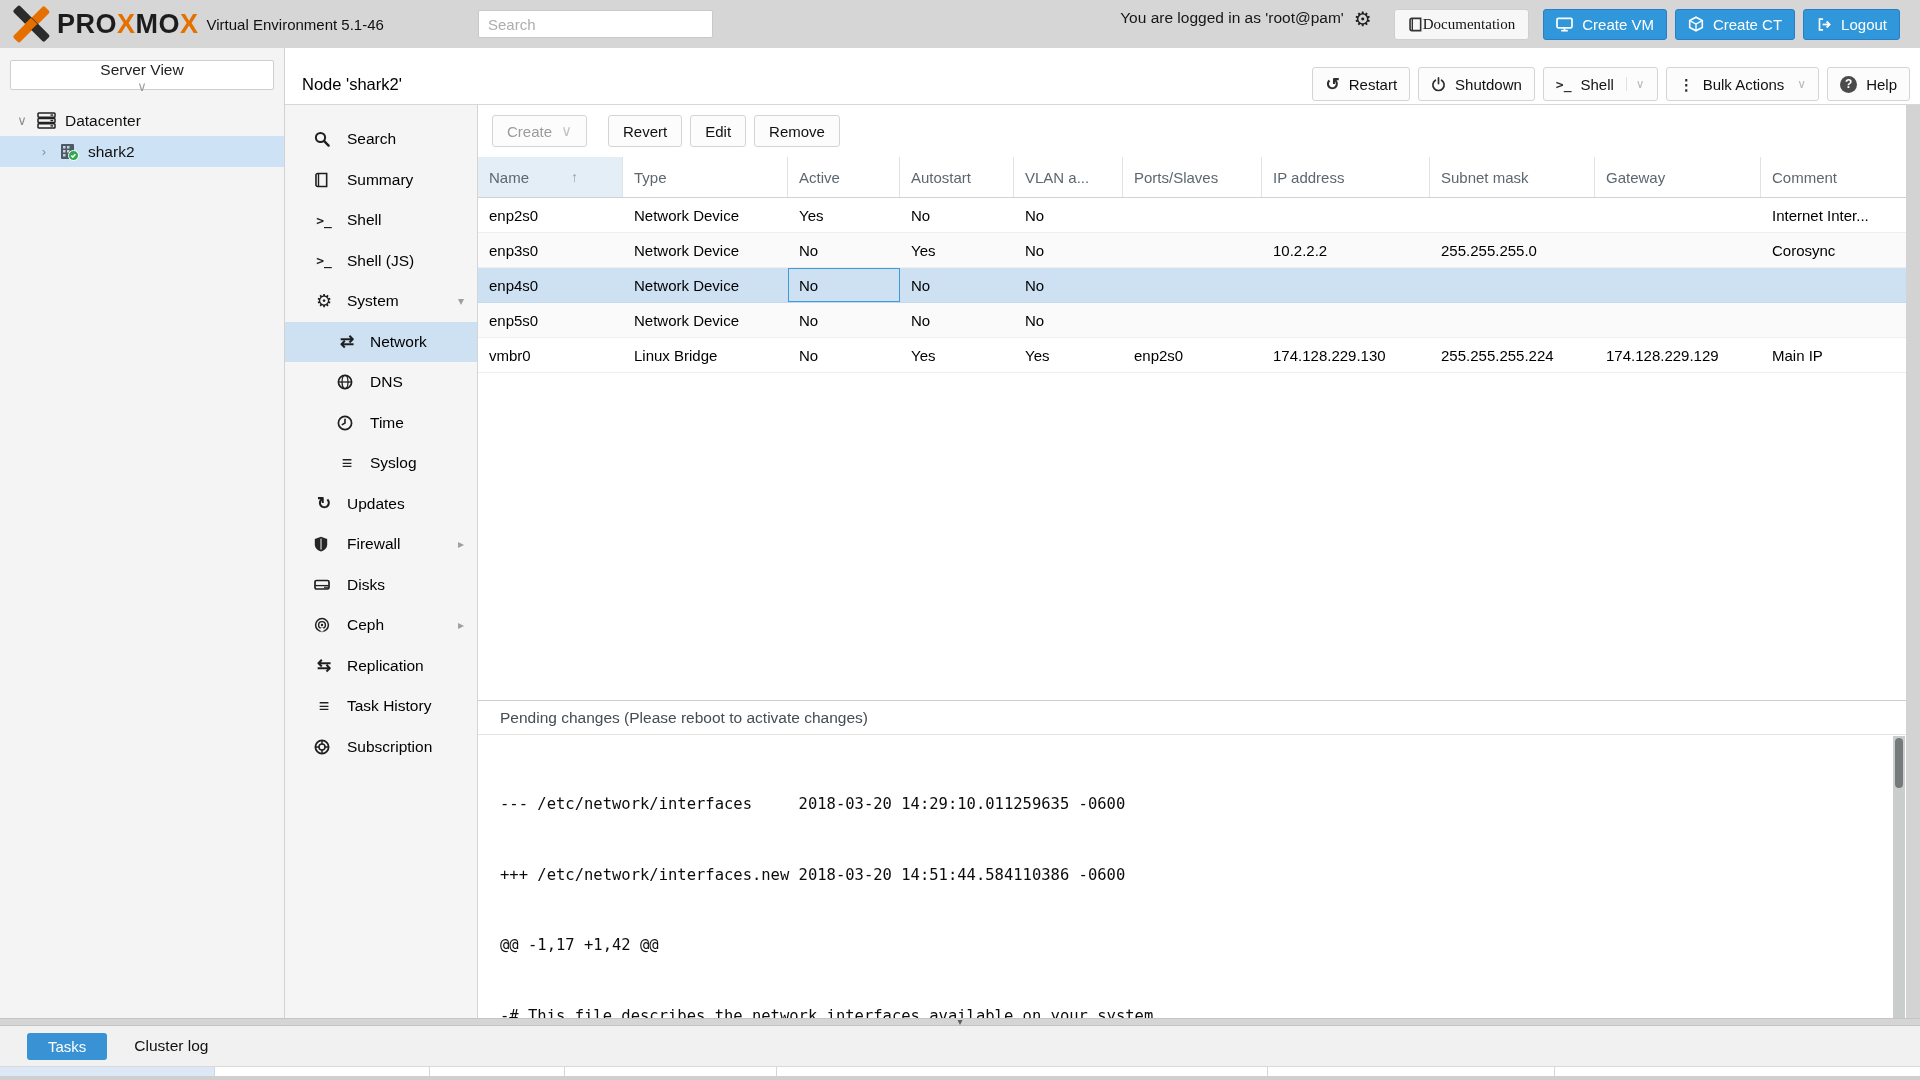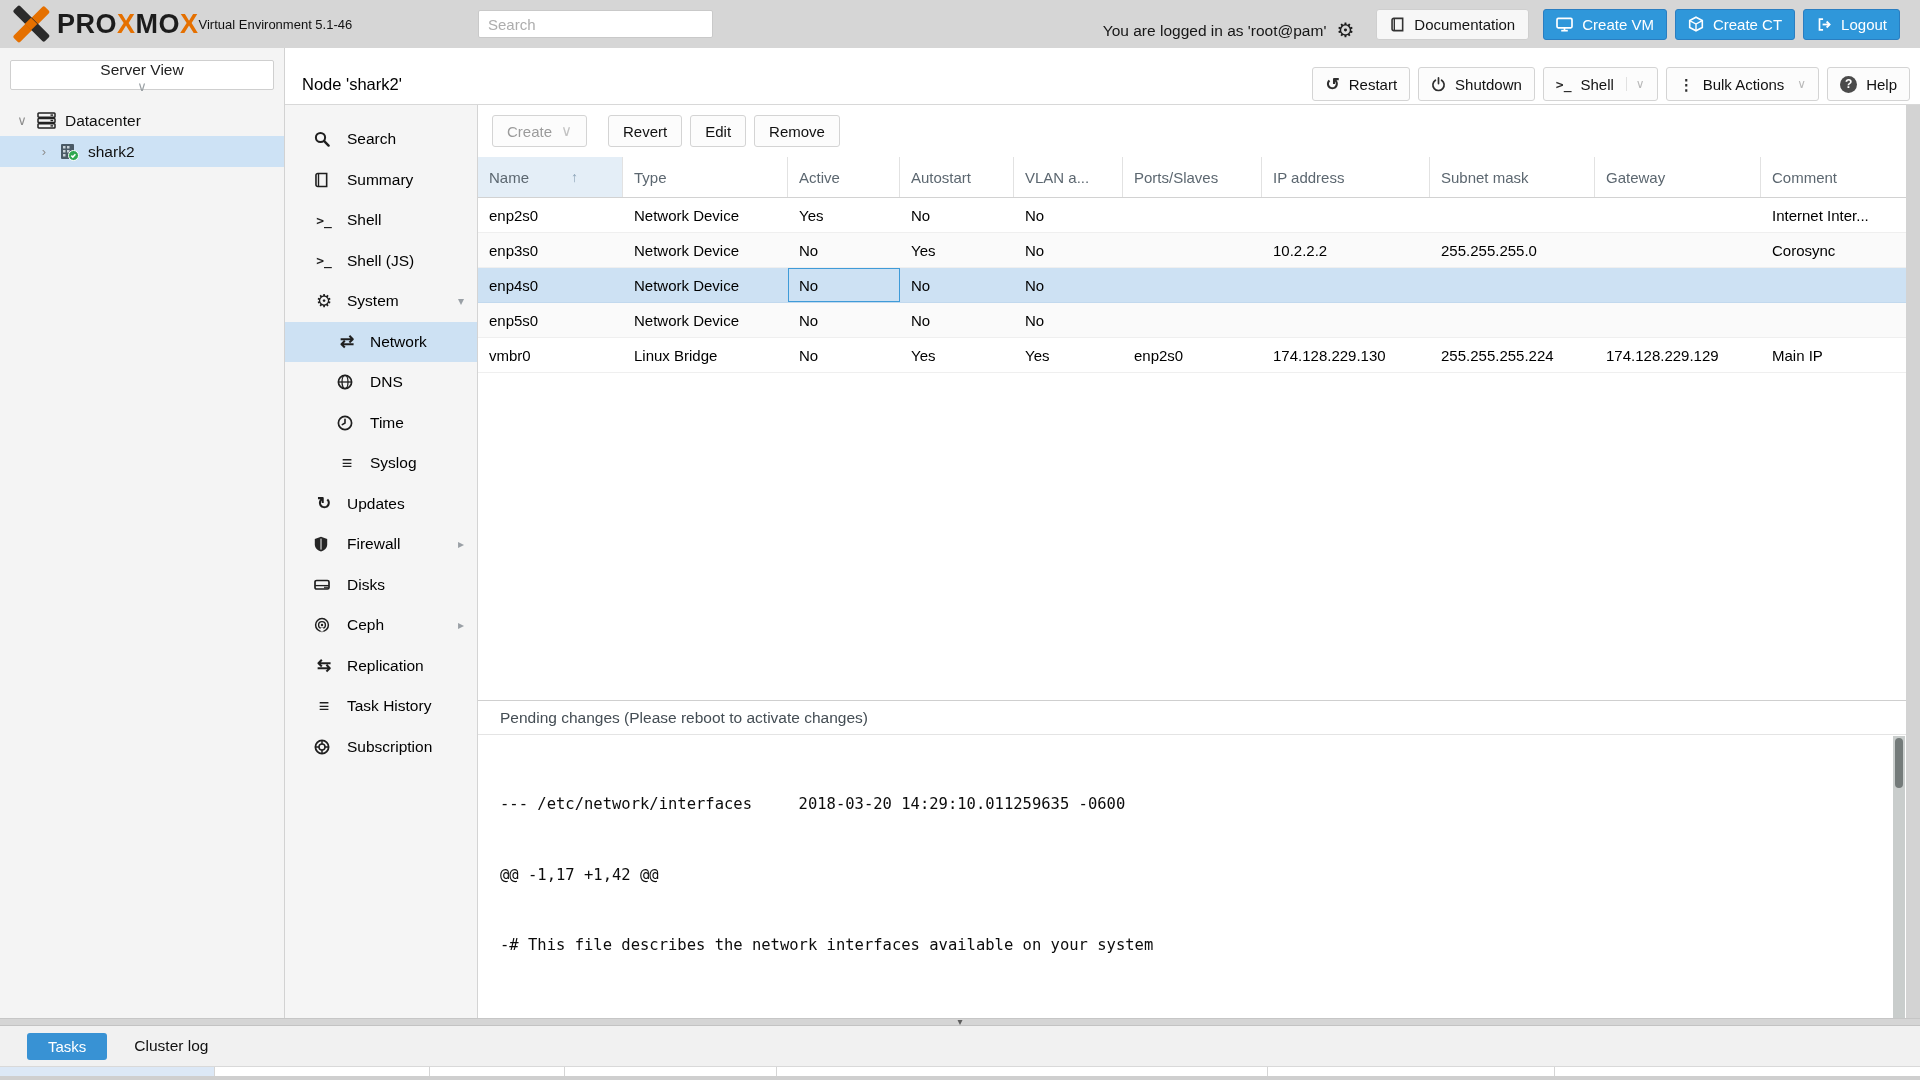--- a/index.html
+++ b/index.html
@@ -5,27 +5,27 @@
   * { margin:0; padding:0; box-sizing:border-box; }
   html,body { width:1920px; height:1080px; overflow:hidden; }
   body { font-family:"Liberation Sans", sans-serif; background:#fff; position:relative; color:#111; }
   .abs { position:absolute; }
 
   
   .topbar { left:0; top:0; width:1920px; height:48px; background:#d6d6d6; display:flex; align-items:center; padding:0 20px 0 12px; }
   .logo { display:flex; align-items:center; gap:7px; }
   .brand { font-size:27px; font-weight:bold; letter-spacing:.5px; color:#1c1c1c; }
   .brand .orange { color:#e57000; }
-  .subtitle { font-size:13px; color:#111; }
+  .subtitle { font-size:15px; color:#111; margin-left:8px; }
   .search-input { position:absolute; left:478px; top:10px; width:235px; height:28px; border:1px solid #c9c9c9; border-radius:2px; padding:0 9px; font-size:15px; color:#333; background:#fff; outline:none; font-family:"Liberation Sans",sans-serif; }
   .search-input::placeholder { color:#adadad; }
-  .top-right { margin-left:auto; display:flex; align-items:flex-end; gap:8px; }
+  .top-right { margin-left:auto; display:flex; align-items:flex-start; gap:8px; }
   .login-text { font-size:15.5px; color:#161616; margin-right:2px; }
   .gear-glyph { font-size:20px; color:#1c1c1c; cursor:pointer; margin-right:14px; line-height:1; }
-  .btn-light-top { background:#f7f7f7; border:1px solid #cfcfcf; border-radius:3px; height:31px; display:flex; align-items:center; gap:9px; padding:0 13px; font-size:15px; color:#141414; cursor:pointer; }
+  .btn-light-top { background:#f7f7f7; border:1px solid #cfcfcf; border-radius:3px; height:31px; display:flex; align-items:center; padding:0 13px; font-size:15px; color:#141414; cursor:pointer;font-family:Liberation Serif, serif; }
   .btn-blue { background:#2f97da; border:1px solid #2a7ec1; color:#fff; border-radius:3px; height:31px; display:flex; align-items:center; gap:9px; padding:0 12px; font-size:15px; cursor:pointer; }
 
   
   .left-sidebar { left:0; top:48px; width:285px; height:970px; background:#f4f4f4; border-right:1px solid #d2d2d2; }
   .combo { margin:12px 10px 0 10px; height:30px; background:#fff; border:1px solid #cfcfcf; border-radius:2px; display:flex; align-items:center; justify-content:space-between; padding:0 10px; font-size:15.5px; color:#222; cursor:pointer;flex-direction:column; }
   .combo .chev { color:#9aa0a4; font-size:13px; }
   .tree { margin-top:15px; }
   .tree-row { height:31px; display:flex; align-items:center; font-size:15.5px; color:#111; gap:9px; padding-left:16px; cursor:pointer; }
   .tree-row.selected { background:#cde2f5; }
   .tree-row.child { padding-left:38px; }
@@ -451,20 +451,21 @@
     <div class="td c7">255.255.255.224</div>
     <div class="td c8">174.128.229.129</div>
     <div class="td c9">Main IP</div>
   </div>
 </div>
 
 <div class="abs pending">
   <div class="pending-header">Pending changes (Please reboot to activate changes)</div>
   <div class="diff">
     <div>--- /etc/network/interfaces     2018-03-20 14:29:10.011259635 -0600</div>
+    <div>+++ /etc/network/interfaces.new 2018-03-20 14:51:44.584110386 -0600</div>
     <div>@@ -1,17 +1,42 @@</div>
     <div>-# This file describes the network interfaces available on your system</div>
     
     
     
     
     
     
     
   </div>

